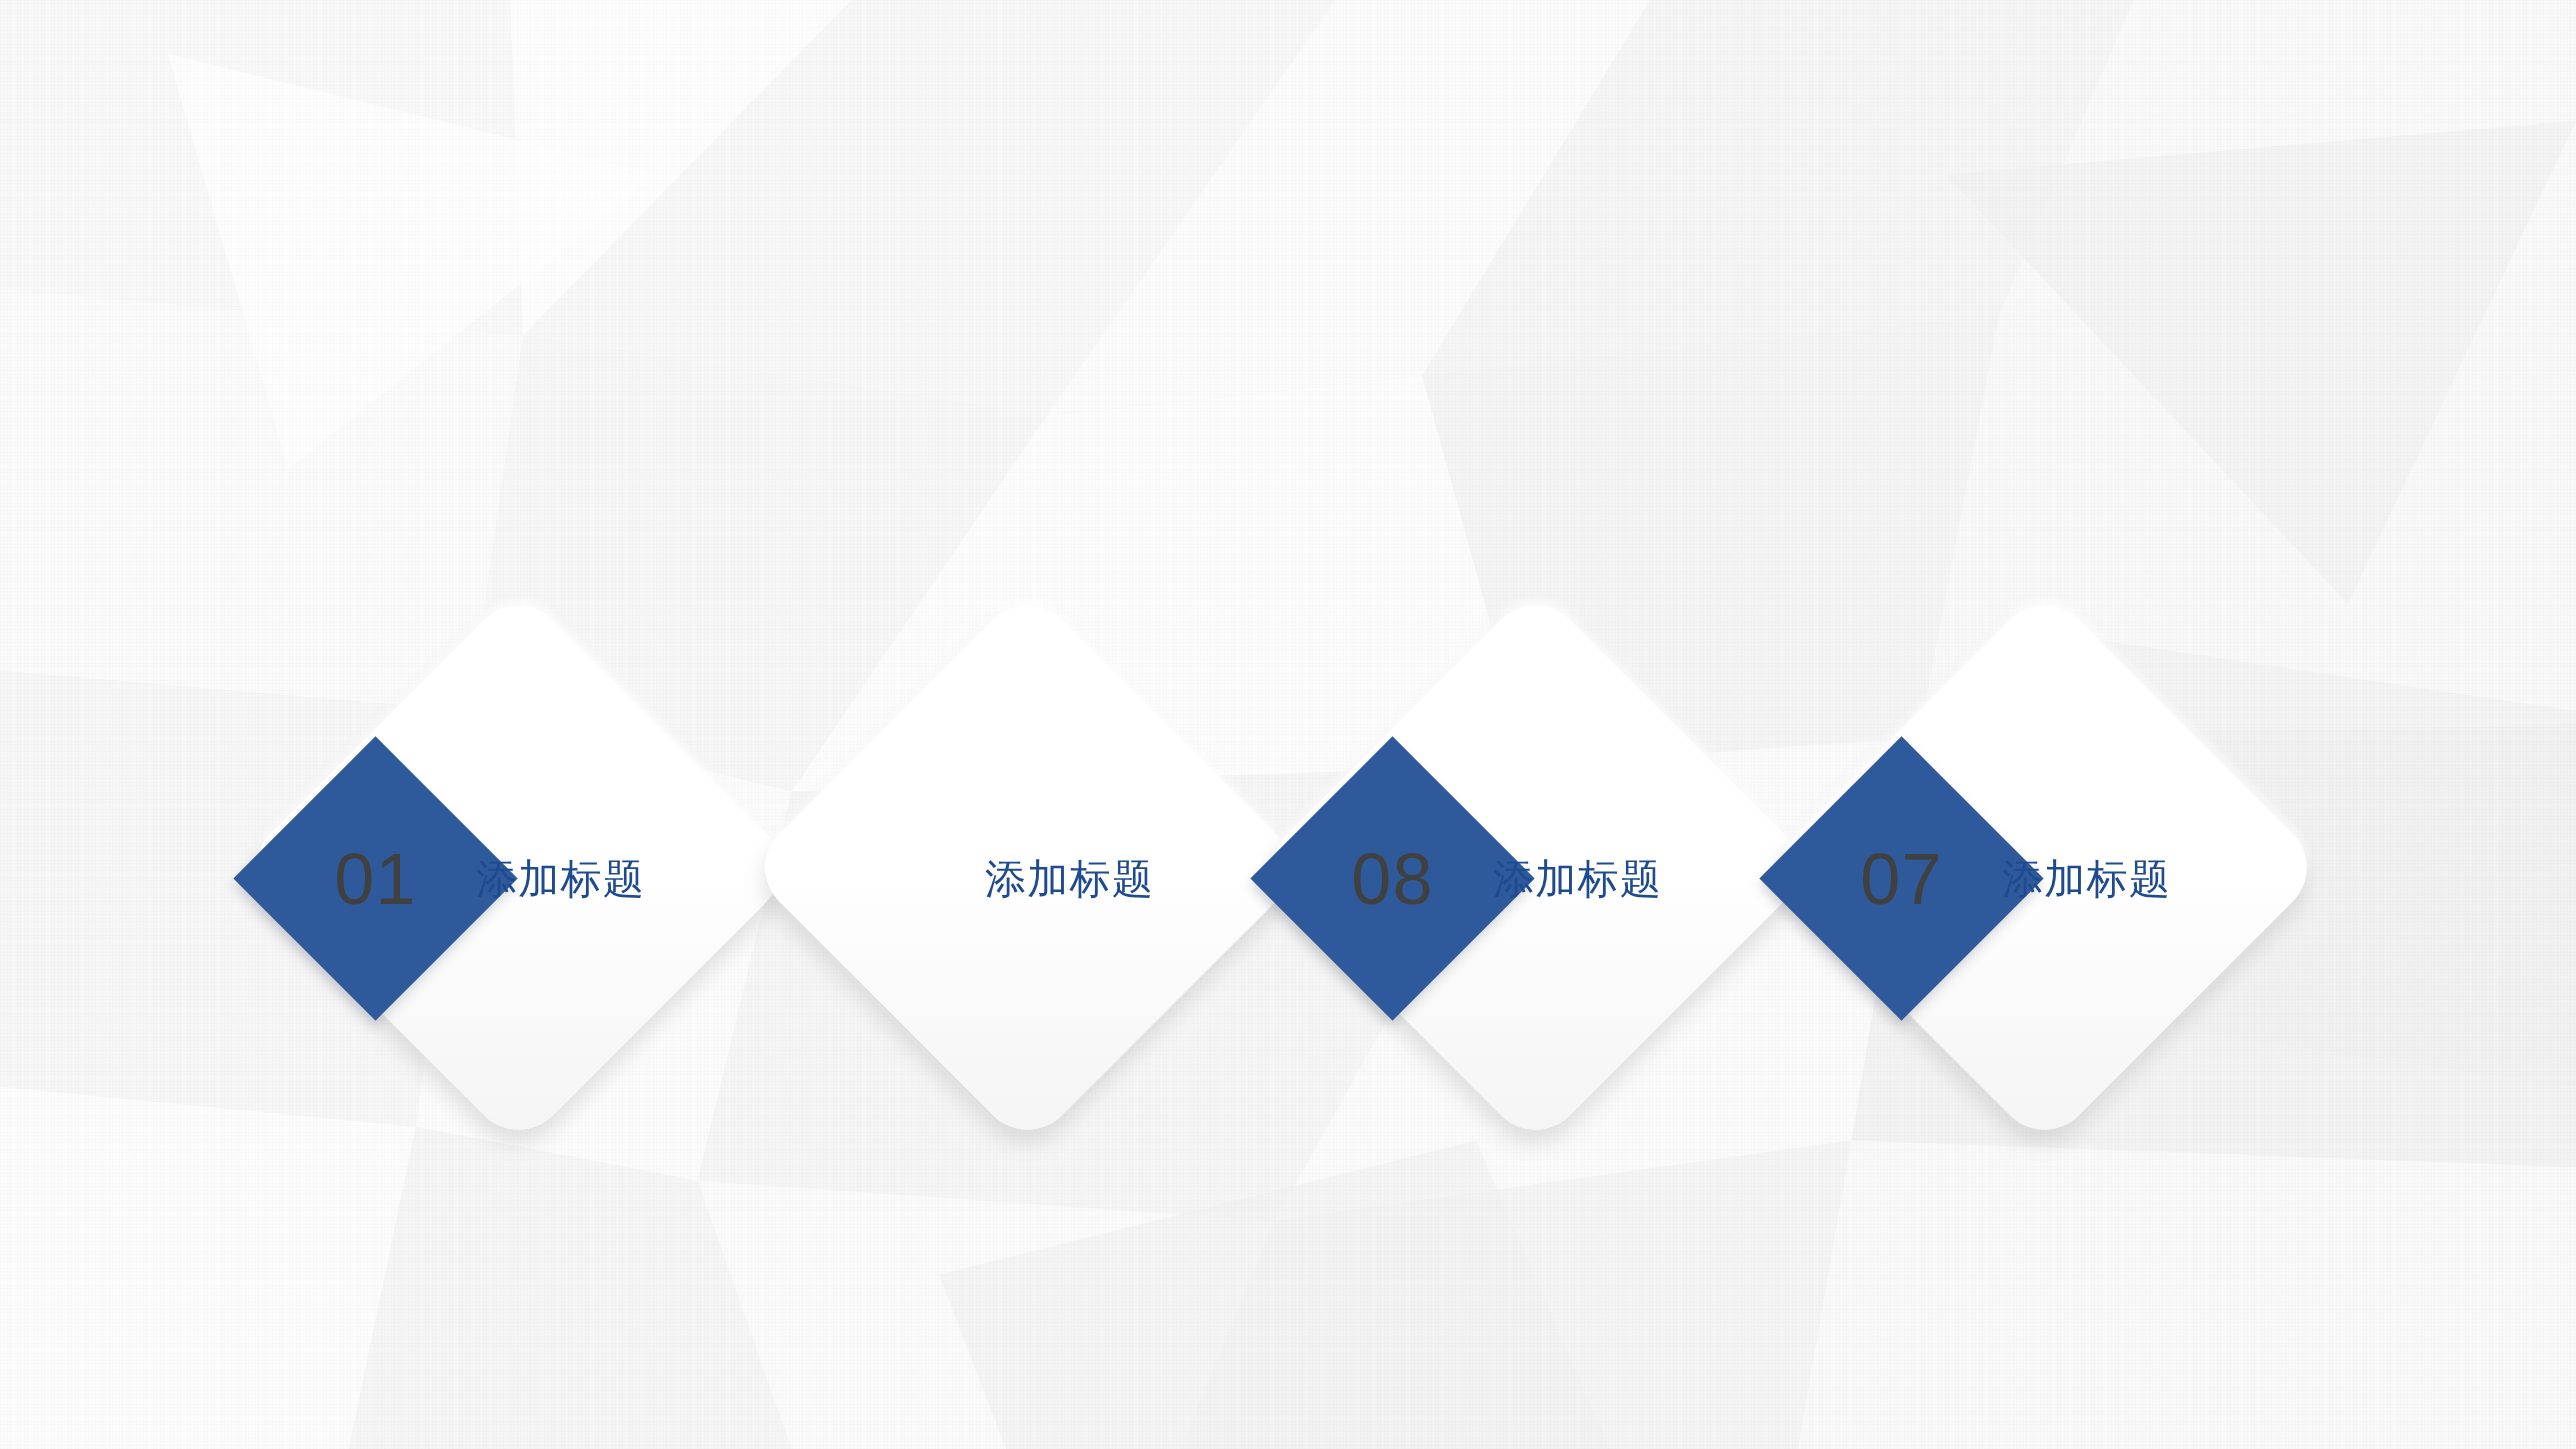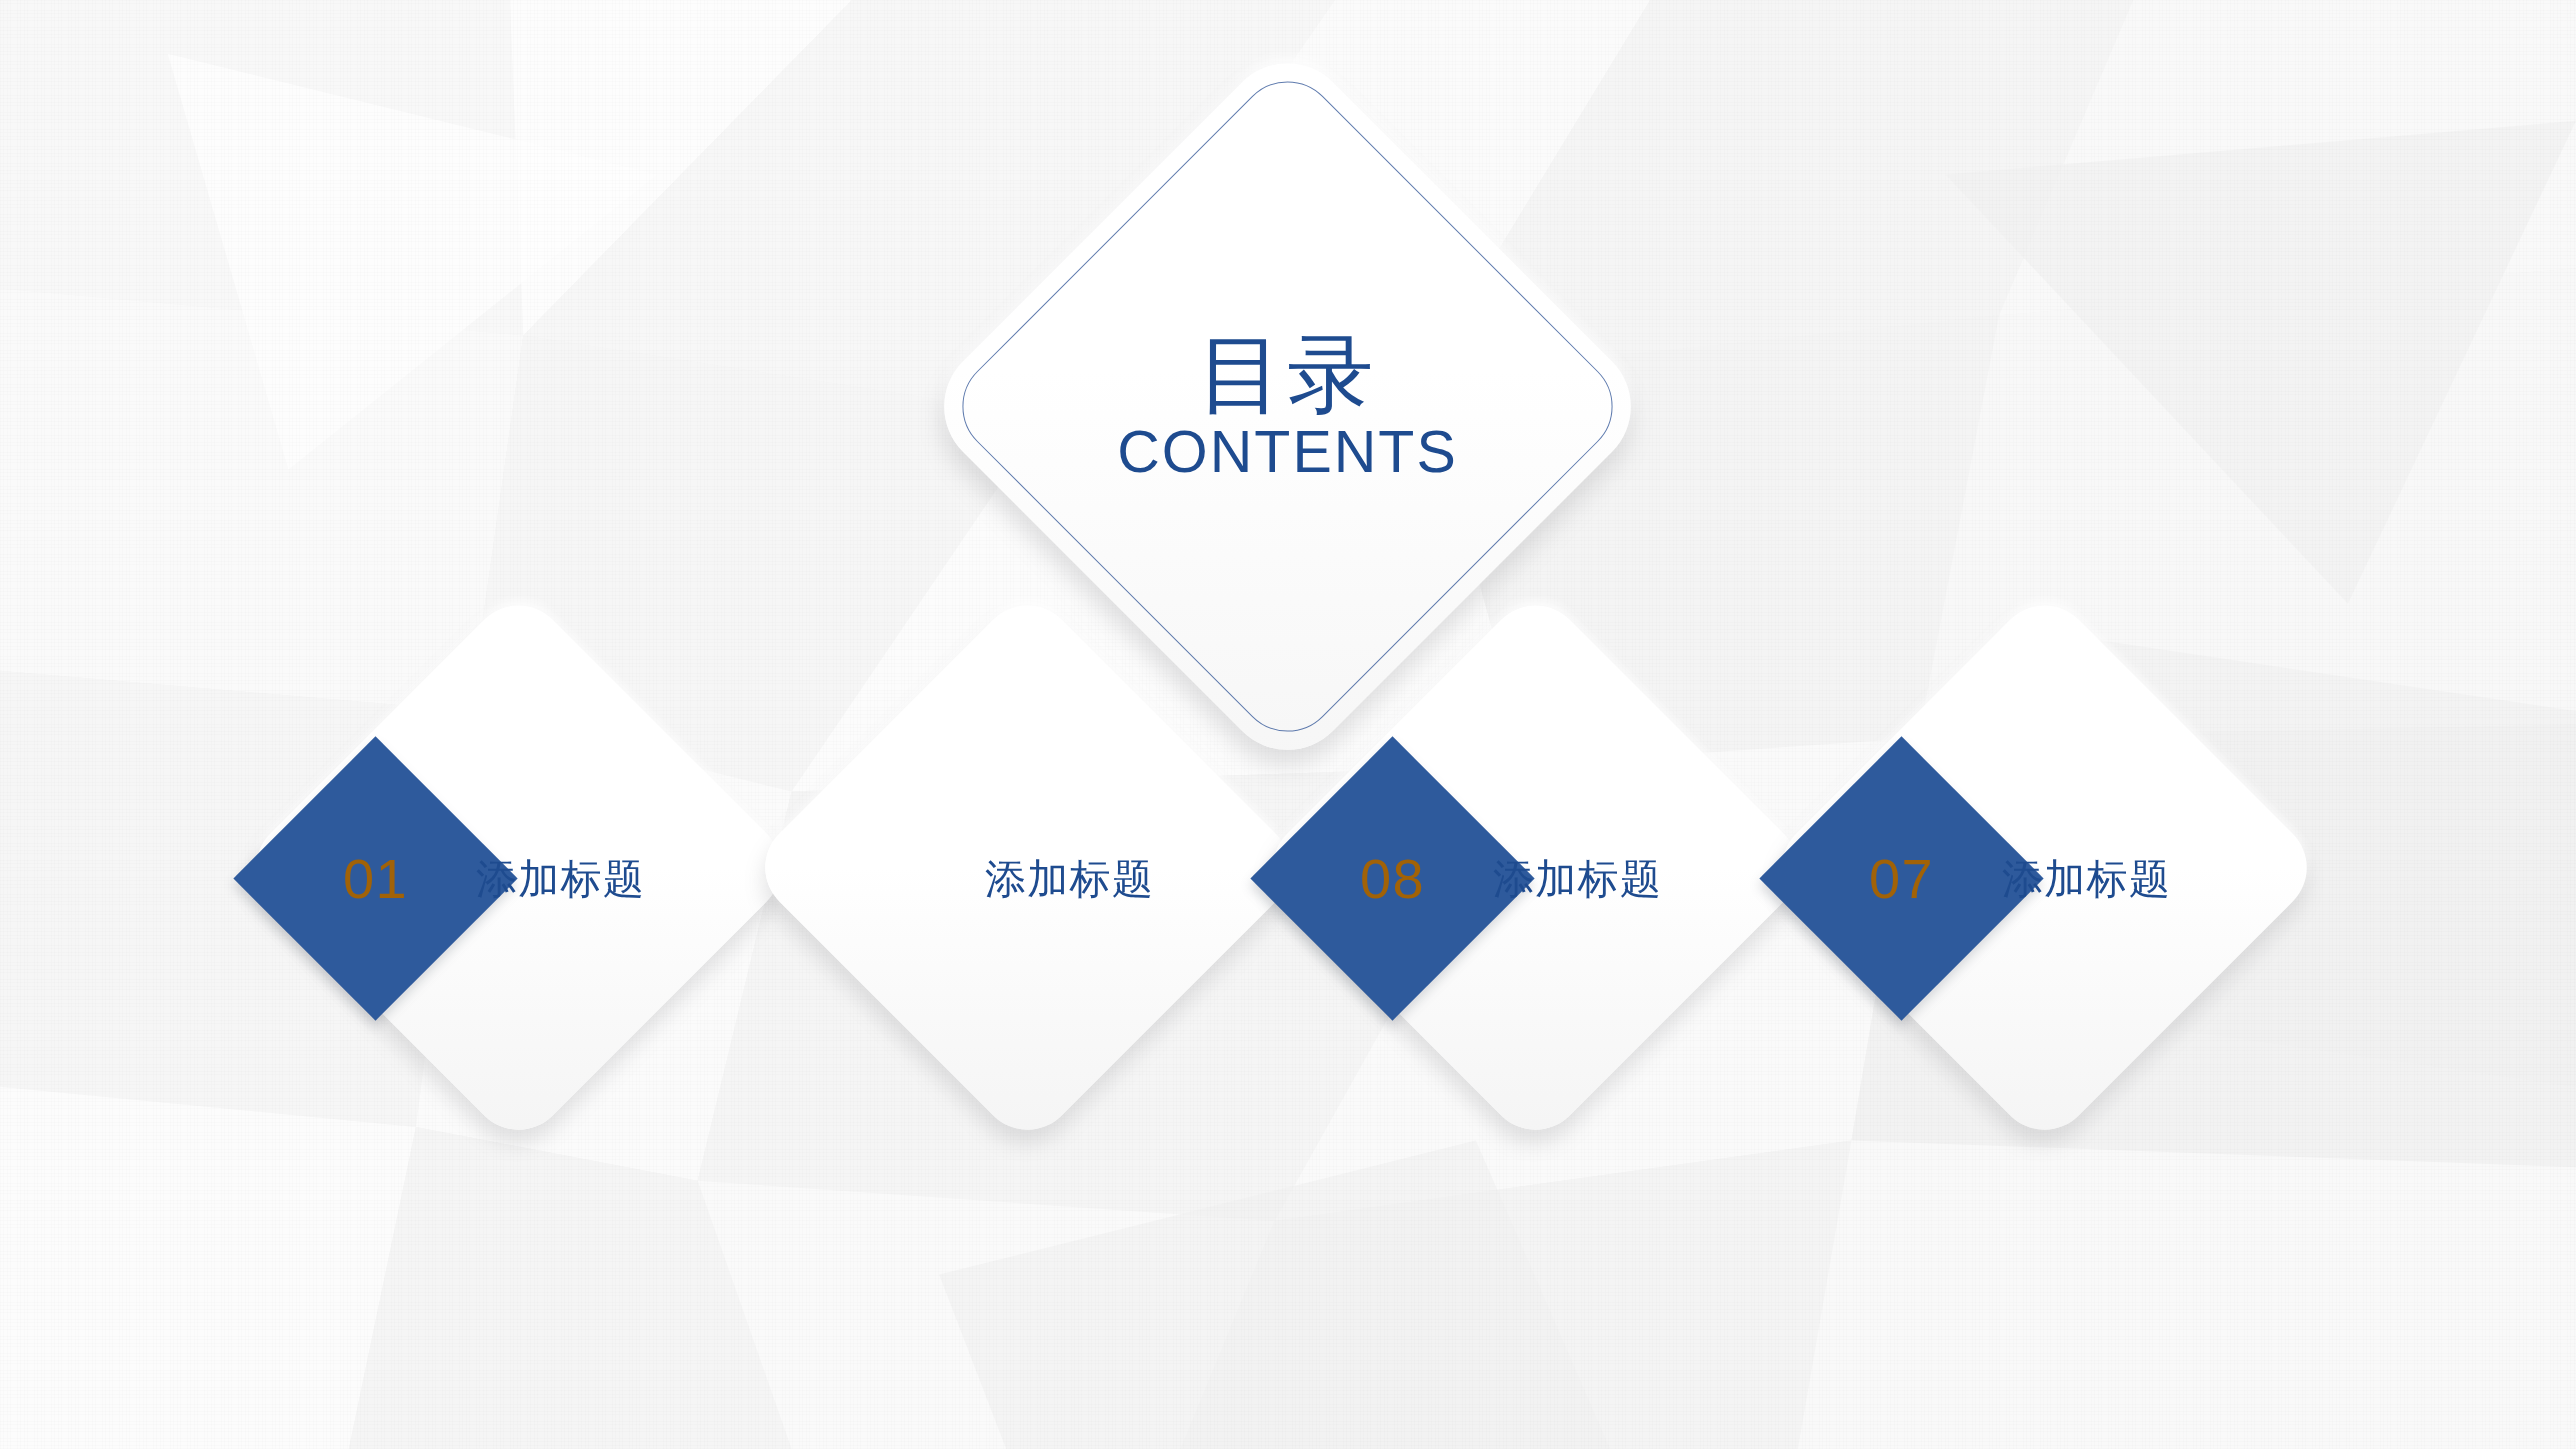--- a/index.html
+++ b/index.html
@@ -137,22 +137,22 @@
     transform: rotate(45deg);
     background: #2e5a9c;
     box-shadow: 4px 5.4px 10.7px rgba(90,95,110,0.22);
   }
   .item-badge-num {
     position: absolute;
     inset: 0;
     display: flex;
     align-items: center;
     justify-content: center;
-    color: #a16207;
-    font-size: 56px;
+    color: #404040;
+    font-size: 72px;
     font-weight: 400;
     letter-spacing: 1.3px;
     line-height: 1;
   }
   .item-label {
     position: absolute;
     left: 201px;
     top: 104px;
     width: 221px;
     height: 74px;
@@ -194,27 +194,20 @@
     <polygon points="1040,1760 1900,1820 1760,2160 1180,2160" fill="#fafafa"></polygon>
     <polygon points="1900,1820 2760,1700 2680,2160 1760,2160" fill="#f4f4f4"></polygon>
     <polygon points="2760,1700 3840,1740 3840,2160 2680,2160" fill="#f9f9f9"></polygon>
     <polygon points="250,80 980,260 430,700" fill="#fefefe" opacity="0.8"></polygon>
     <polygon points="2900,260 3840,180 3500,900" fill="#f1f1f1" opacity="0.7"></polygon>
     <polygon points="1400,1900 2200,1700 2400,2160 1500,2160" fill="#f1f1f1" opacity="0.7"></polygon>
     <polygon points="3100,950 3840,1060 3840,1620 3000,1500" fill="#f0f0f0" opacity="0.6"></polygon>
   </svg>
   <div class="bg-texture"></div>
 
-  <div class="center-wrap">
-    <div class="center-diamond"></div>
-    <div class="center-text">
-      <div class="center-title-cn">目录</div>
-      <div class="center-title-en">CONTENTS</div>
-    </div>
-  </div>
 
   <div class="items-row">
 
     <div class="item" style="left:275px;">
       <div class="item-card-wrap">
         <div class="item-card"></div>
       </div>
       <div class="item-badge">
         <div class="item-badge-shape"></div>
         <div class="item-badge-num">01</div>

